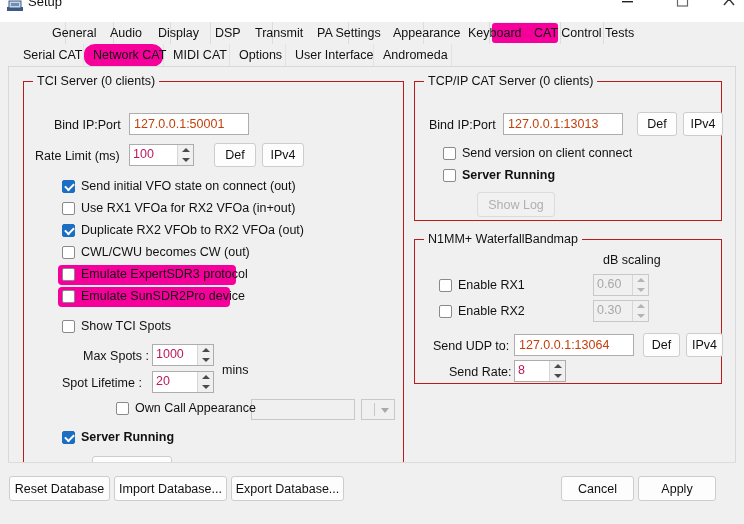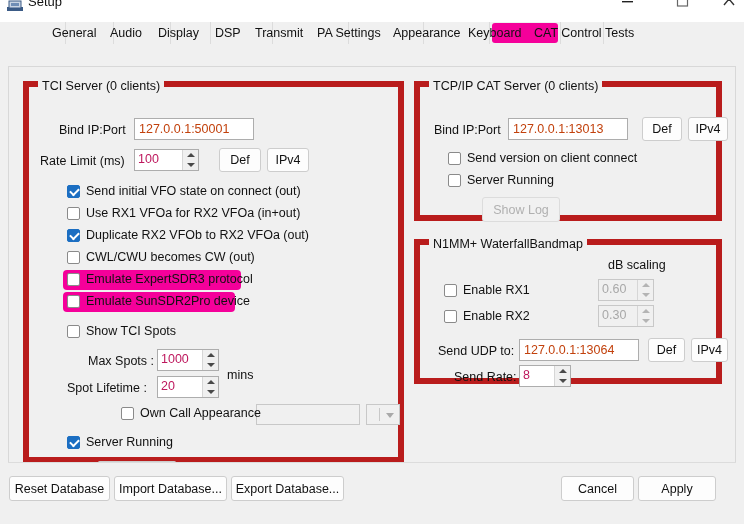--- a/index.html
+++ b/index.html
@@ -60,21 +60,21 @@
   }
   .subtab .lbl { position:relative; z-index:1; }
   .subtab.active { background:#f0f0f0; }
   .pagebody {
     position:absolute; left:8px; top:66px; width:728px; height:410px;
     background:#f0f0f0; border:1px solid #d8d8d8;
   }
 
   
   .group {
-    position:absolute; border:6px solid #b91c1c;
+    position:absolute; border:1px solid #b91c1c;
   }
   .group > .gtitle {
     position:absolute; top:-8px; left:9px; background:#f0f0f0;
     padding:0 4px; font-size:12.5px; color:#111; white-space:nowrap;
   }
 
   
   .lbl {
     position:absolute; font-size:12.5px; color:#111; white-space:nowrap;
     line-height:16px;
@@ -131,21 +131,21 @@
   .cb .box .chk {
     position:absolute; left:2px; top:2px; width:9px; height:6px;
     border-left:2px solid #fff; border-bottom:2px solid #fff;
     transform:rotate(-45deg); display:none;
   }
   .cb.checked .box .chk { display:block; }
   .cb .ctext {
     position:absolute; left:19px; top:-1px; font-size:12.5px; color:#111;
     white-space:nowrap; line-height:17px;
   }
-  .cb .ctext.bold { font-weight:normal; }
+  .cb .ctext.bold { font-weight:bold; }
   .cb .hlbar {
     position:absolute; left:-4px; top:-2px; height:20px;
     background:#f5009a; border-radius:4px; z-index:0;
   }
   .cb .box, .cb .ctext { z-index:1; }
 
   .combo {
     position:absolute; background:#f0f0f0; border:1px solid #c8c8c8;
   }
   .combo .sep { position:absolute; left:12px; top:3px; bottom:3px; width:1px; background:#c8c8c8; }
@@ -196,20 +196,28 @@
       <div class="tab" style="left: 114px; width: 57px;"><span class="lbl">Display</span></div>
       <div class="tab" style="left: 171px; width: 40px;"><span class="lbl">DSP</span></div>
       <div class="tab" style="left: 211px; width: 62px;"><span class="lbl">Transmit</span></div>
       <div class="tab" style="left: 273px; width: 76px;"><span class="lbl">PA Settings</span></div>
       <div class="tab" style="left: 349px; width: 75px;"><span class="lbl">Appearance</span></div>
       <div class="tab" style="left: 424px; width: 66px;"><span class="lbl">Keyboard</span></div>
       <div class="tab hl" style="left: 490px; width: 71px;"><div class="hlbox"></div><span class="lbl">CAT Control</span></div>
       <div class="tab" style="left: 561px; width: 43px;"><span class="lbl">Tests</span></div>
     </div>
 
+  <div class="subtabstrip" id="sub-tabs">
+      <div class="subtab" style="left: 6px; width: 70px;"><span class="lbl">Serial CAT</span></div>
+      <div class="subtab active" style="left: 76px; width: 80px;"><div class="hlblob"></div><span class="lbl">Network CAT</span></div>
+      <div class="subtab" style="left: 156px; width: 66px;"><span class="lbl">MIDI CAT</span></div>
+      <div class="subtab" style="left: 222px; width: 56px;"><span class="lbl">Options</span></div>
+      <div class="subtab" style="left: 278px; width: 88px;"><span class="lbl">User Interface</span></div>
+      <div class="subtab" style="left: 366px; width: 78px;"><span class="lbl">Andromeda</span></div>
+    </div>
 
   <div class="pagebody">
 
     <div class="group" style="left:14px; top:14px; width:381px; height:382px;">
       <div class="gtitle">TCI Server (0 clients)</div>
 
       <div class="lbl" style="left:30px; top:35px;">Bind IP:Port</div>
       <div class="tbox" style="left:105px; top:31px; width:120px; height:22px;">127.0.0.1:50001</div>
 
       <div class="lbl" style="left:11px; top:66px;">Rate Limit (ms)</div>

